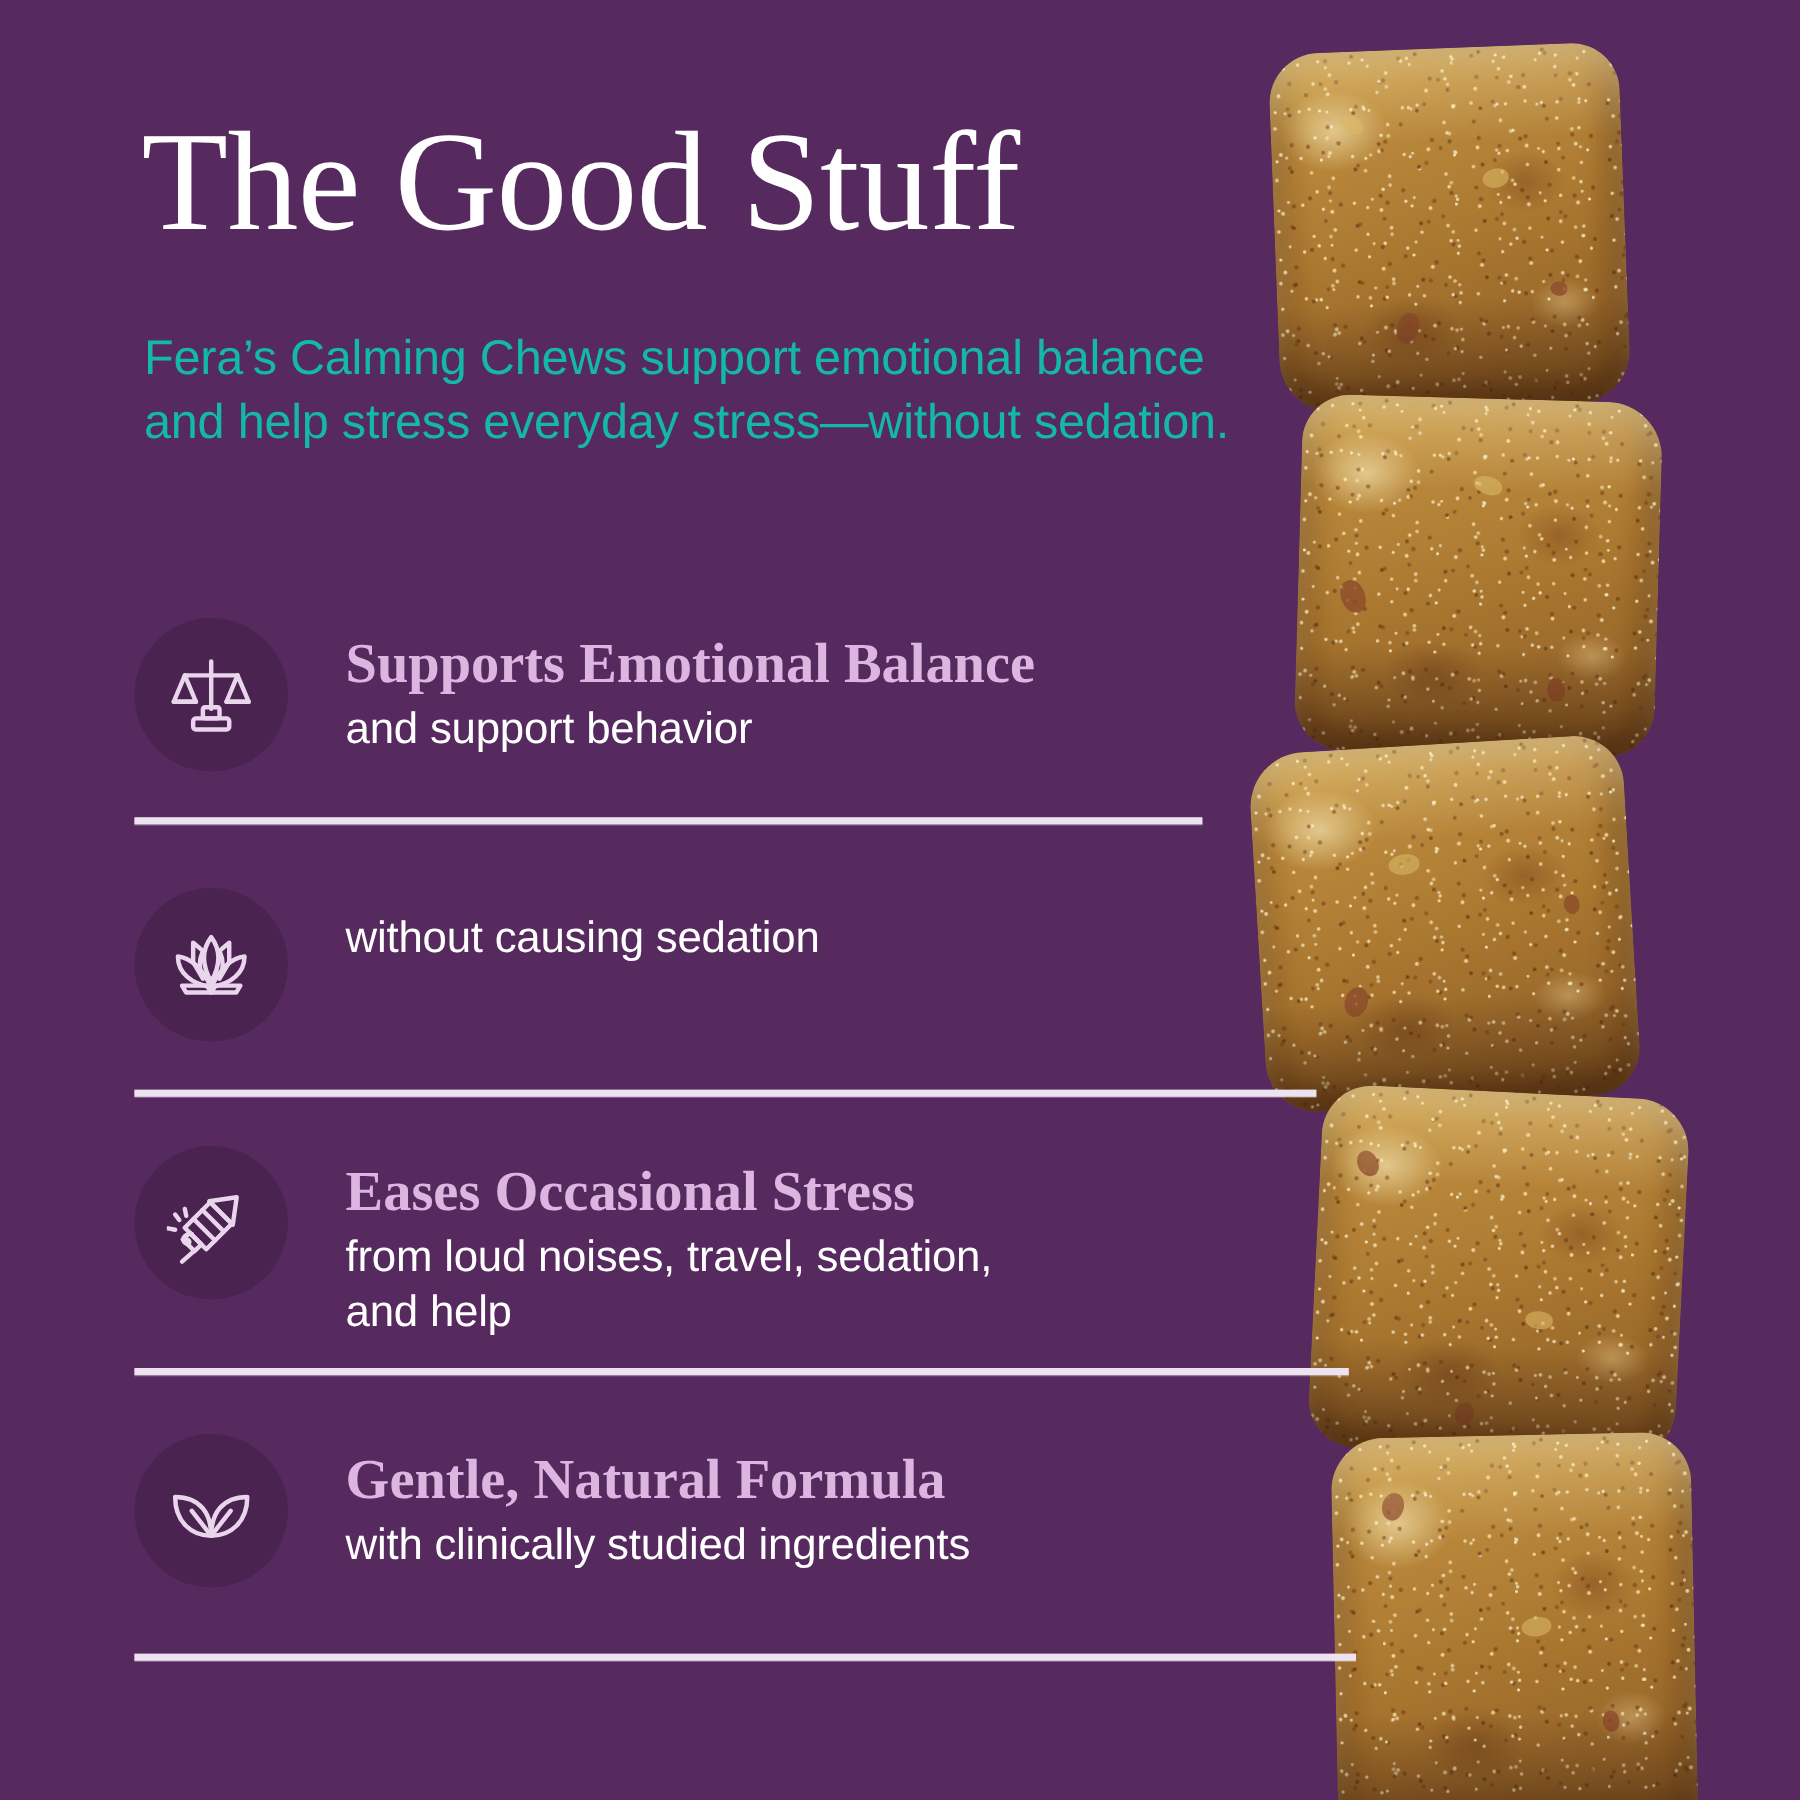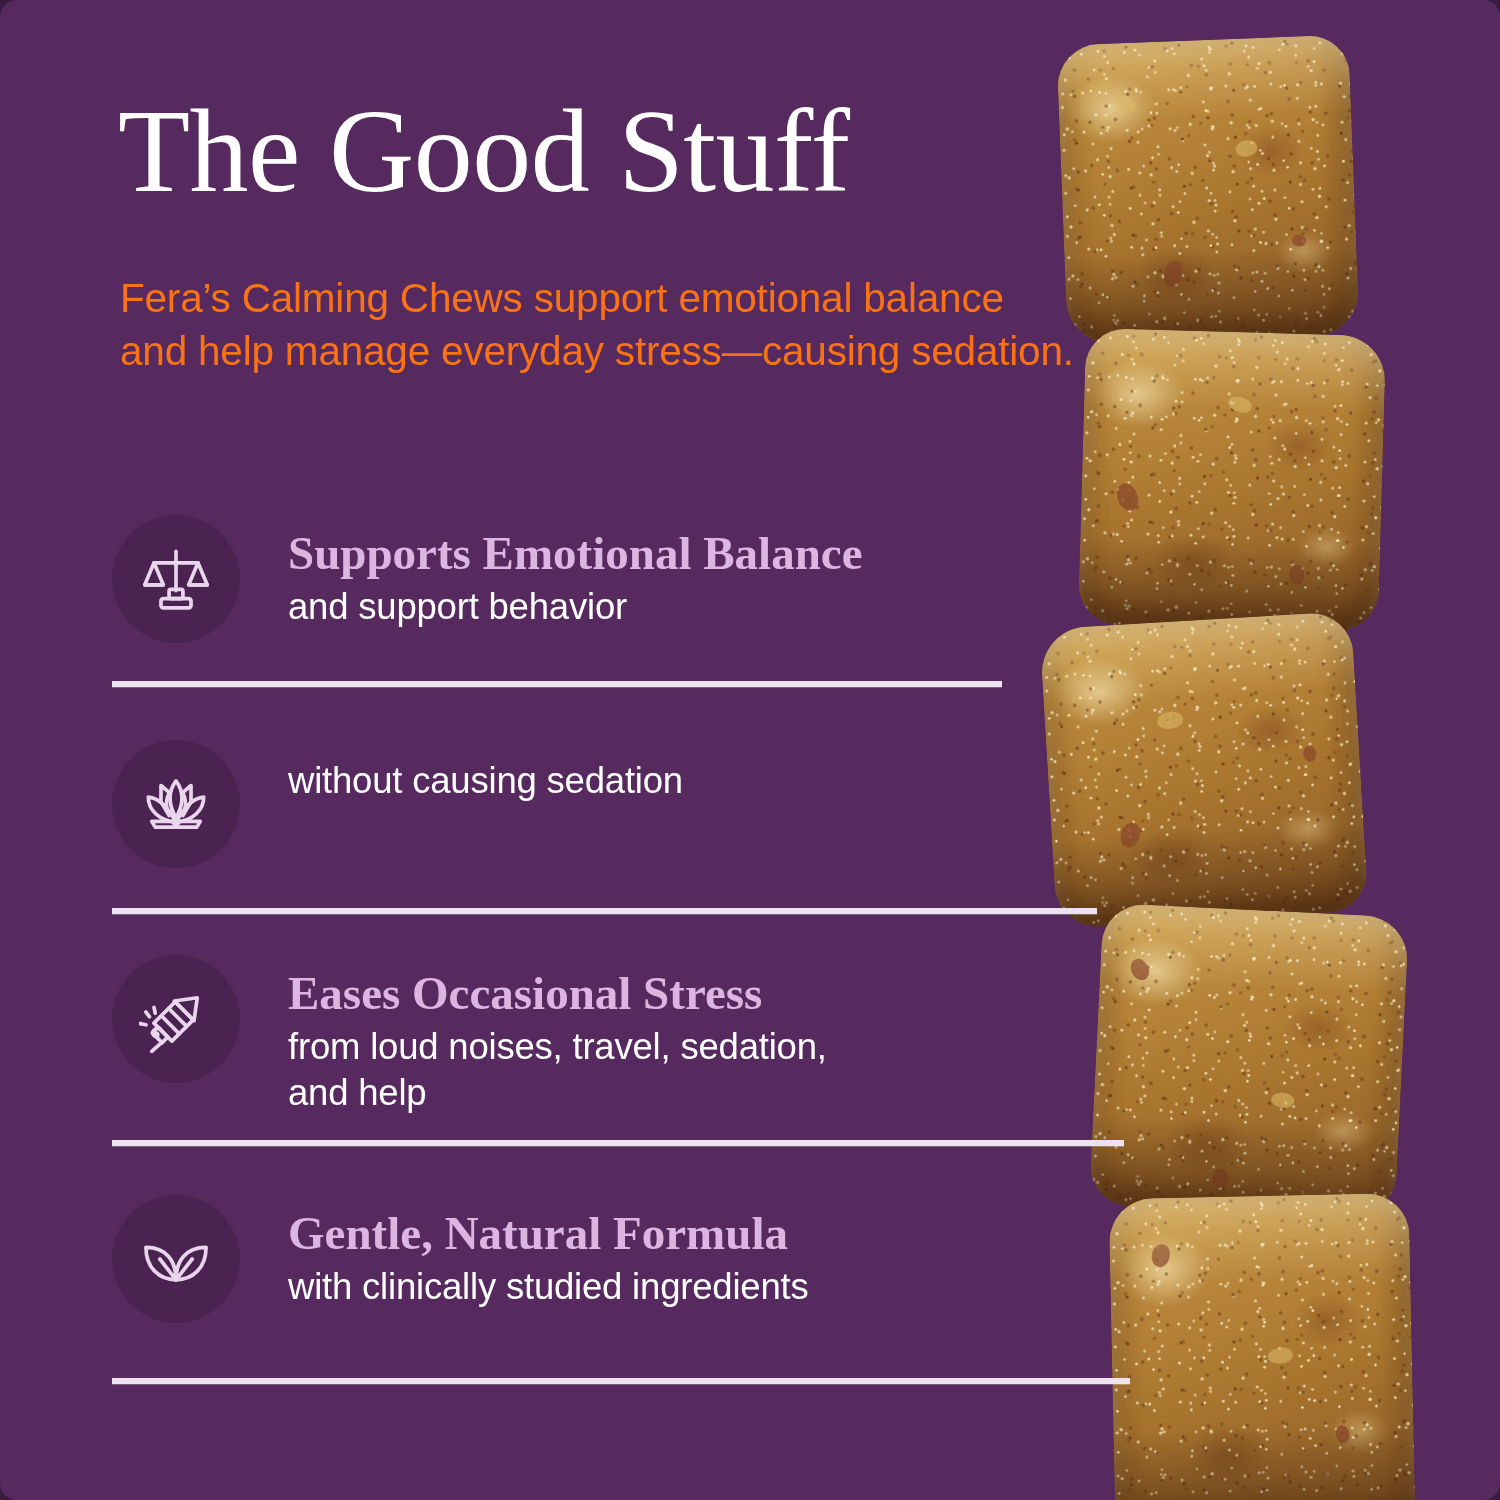--- a/index.html
+++ b/index.html
@@ -7,21 +7,20 @@
     padding: 0;
     background: #3a1c3f;
   }
   #canvas {
     position: relative;
     width: 1500px;
     height: 1500px;
     overflow: hidden;
     background: #562A5E;
     font-family: "Liberation Sans", sans-serif;
-    border-radius: 17px;
     -webkit-font-smoothing: antialiased;
   }
 
   
   #headline {
     position: absolute;
     left: 118px;
     top: 92px;
     width: 1120px;
     font-family: "Liberation Serif", serif;
@@ -34,21 +33,21 @@
   }
   #subhead {
     position: absolute;
     left: 120px;
     top: 272px;
     width: 1180px;
     font-family: "Liberation Sans", sans-serif;
     font-size: 40.5px;
     line-height: 1.30;
     font-weight: 400;
-    color: #f97316;
+    color: #14b8a6;
     letter-spacing: -0.2px;
   }
   #subhead .l2 { display: block; }
 
   
   #features {
     position: absolute;
     left: 0;
     top: 0;
     width: 1500px;
@@ -244,21 +243,21 @@
       <div class="topshade"></div>
         <div class="botshade"></div>
     </div>
 
   </div>
 
   <div id="headline">The Good Stuff</div>
 
   <div id="subhead">
     <span>Fera’s Calming Chews support emotional balance</span>
-    <span class="l2">and help manage everyday stress—causing sedation.</span>
+    <span class="l2">and help stress everyday stress—without sedation.</span>
   </div>
 
   <div id="features">
 
     <div class="feature" style="top:515px;">
       <div class="feat-icon">
         <svg viewBox="0 0 64 64" fill="none" stroke="#E9D6ED" stroke-width="3.2" stroke-linecap="round" stroke-linejoin="round">
           <path d="M32 8 v34"></path>
           <path d="M13 18 h38"></path>
           <path d="M13 18 L5 37 h16 z"></path>

